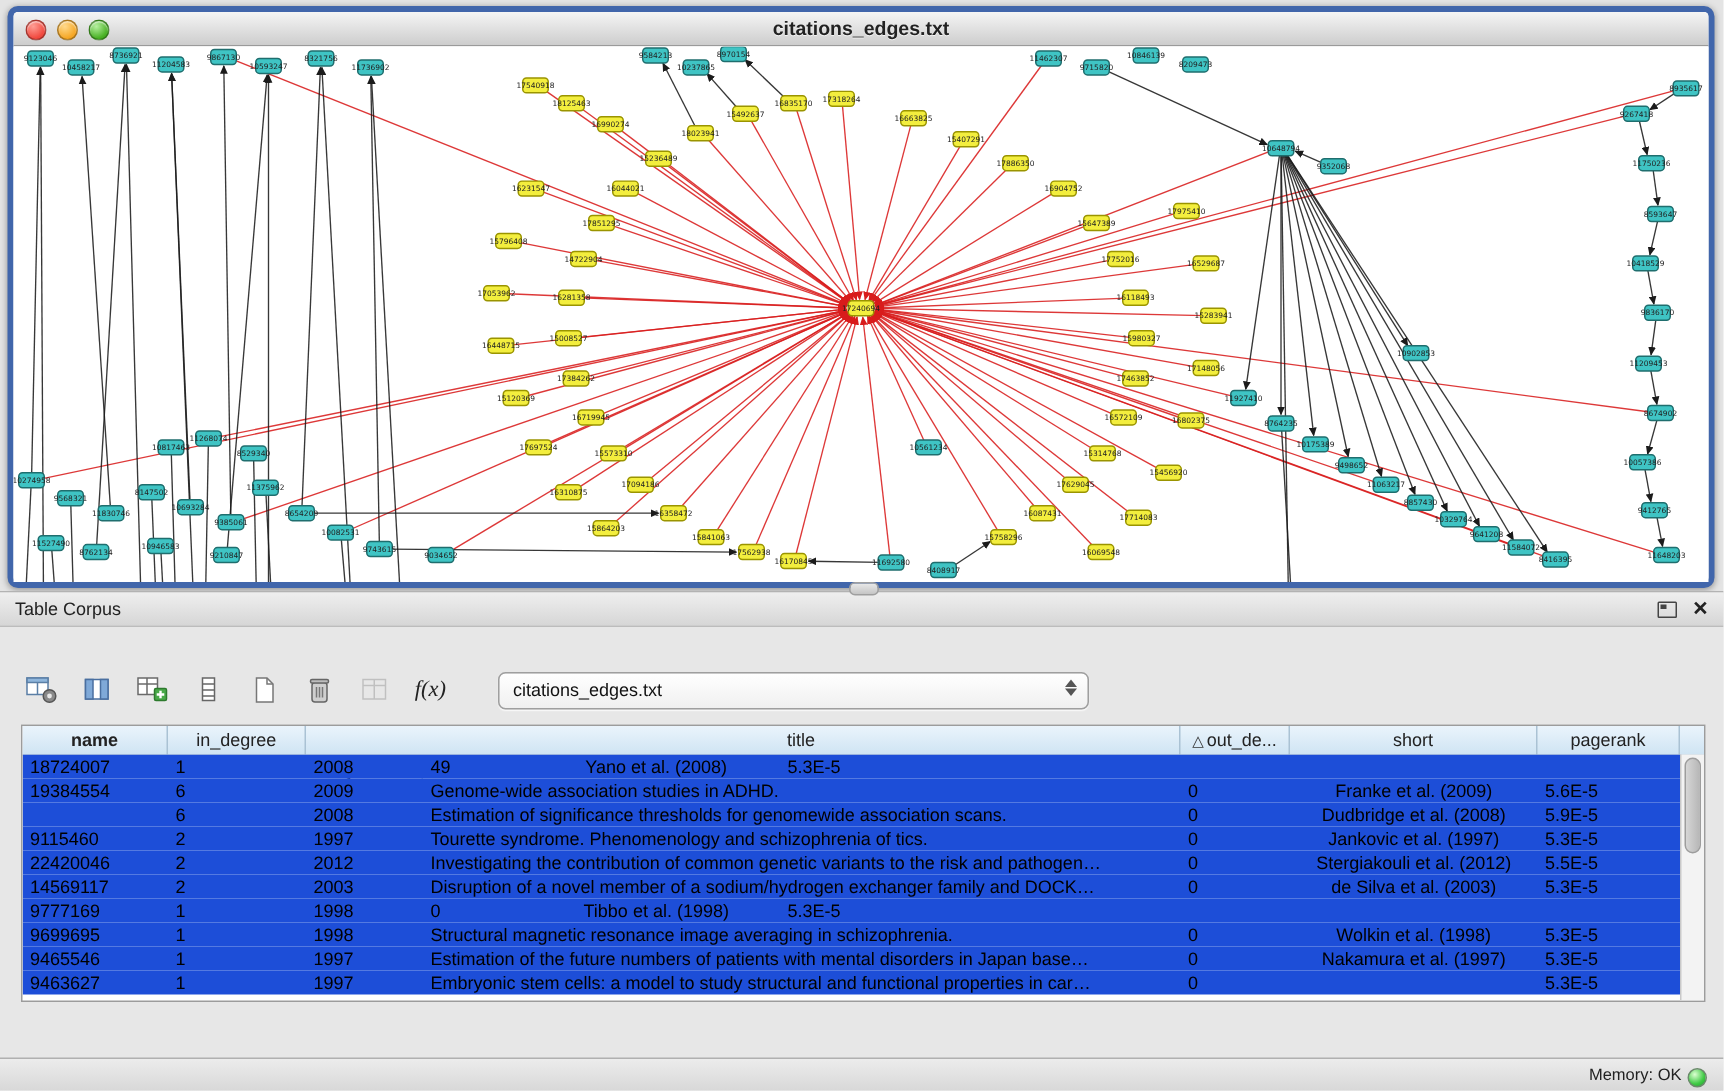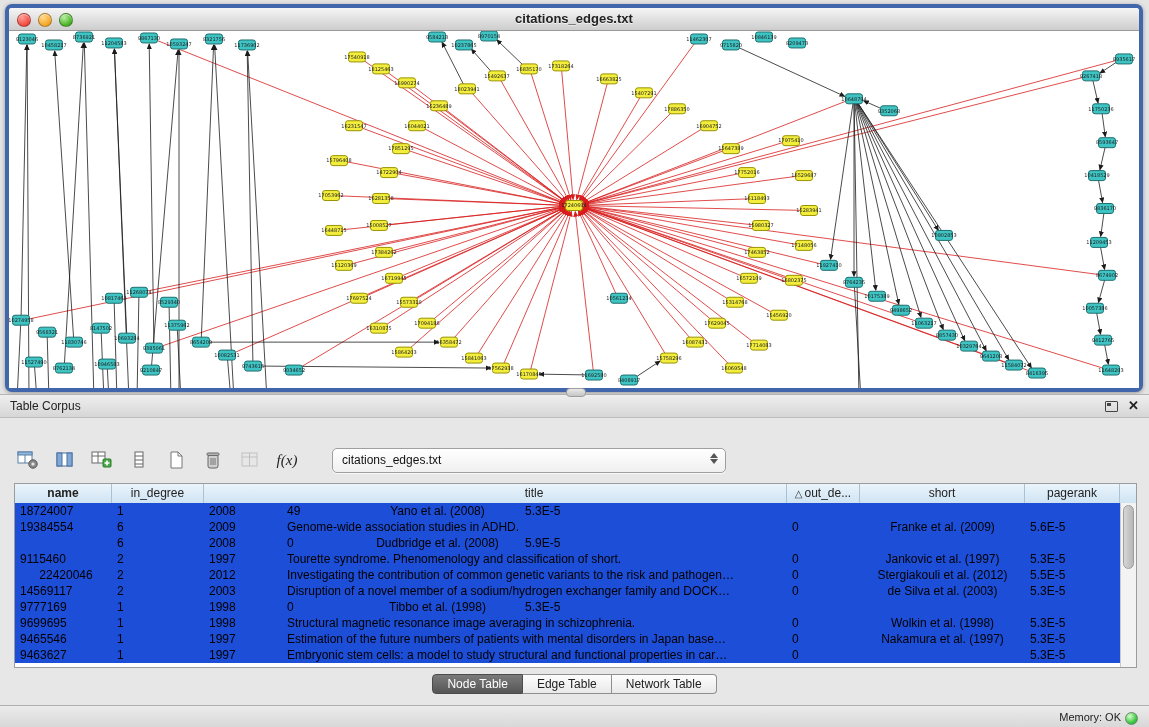--- a/index.html
+++ b/index.html
@@ -812,35 +812,36 @@
           <div class="td" style="width: 78px;">2009</div>
           <div class="td" style="width: 505px;">Genome-wide association studies in ADHD.</div>
           <div class="td" style="width: 73px;">0</div>
           <div class="td center" style="width: 165px;">Franke et al. (2009)</div>
           <div class="td" style="width: 95px;">5.6E-5</div>
         </div>
         <div class="tr">
           <div class="td" style="width: 97px; margin-top: 20px;">18300295</div>
           <div class="td" style="width: 92px;">6</div>
           <div class="td" style="width: 78px;">2008</div>
+          <div class="td" style="width: 505px;">Estimation of significance thresholds for genomewide association scans.</div>
           <div class="td" style="width: 73px;">0</div>
           <div class="td center" style="width: 165px;">Dudbridge et al. (2008)</div>
           <div class="td" style="width: 95px;">5.9E-5</div>
         </div>
         <div class="tr">
           <div class="td" style="width: 97px;">9115460</div>
           <div class="td" style="width: 92px;">2</div>
           <div class="td" style="width: 78px;">1997</div>
-          <div class="td" style="width: 505px;">Tourette syndrome. Phenomenology and classification of short.</div>
+          <div class="td" style="width: 505px;">Tourette syndrome. Phenomenology and schizophrenia of tics.</div>
           <div class="td" style="width: 73px;">0</div>
           <div class="td center" style="width: 165px;">Jankovic et al. (1997)</div>
           <div class="td" style="width: 95px;">5.3E-5</div>
         </div>
         <div class="tr">
-          <div class="td" style="width: 97px; text-align: center;">22420046</div>
+          <div class="td" style="width: 97px;">22420046</div>
           <div class="td" style="width: 92px;">2</div>
           <div class="td" style="width: 78px;">2012</div>
           <div class="td" style="width: 505px;">Investigating the contribution of common genetic variants to the risk and pathogen…</div>
           <div class="td" style="width: 73px;">0</div>
           <div class="td center" style="width: 165px;">Stergiakouli et al. (2012)</div>
           <div class="td" style="width: 95px;">5.5E-5</div>
         </div>
         <div class="tr">
           <div class="td" style="width: 97px;">14569117</div>
           <div class="td" style="width: 92px;">2</div>
@@ -884,23 +885,18 @@
           <div class="td" style="width: 73px;">0</div>
           <div class="td center" style="width: 165px; margin-top: 15px;">Hescheler et al. (1997)</div>
           <div class="td" style="width: 95px;">5.3E-5</div>
         </div>
       </div>
     <div class="vscroll">
       <div class="vthumb"></div>
     </div>
   </div>
 
-  <div class="tabs">
-      <div class="tab sel">Node Table</div>
-      <div class="tab">Edge Table</div>
-      <div class="tab">Network Table</div>
-    </div>
 </div>
 
 <div id="status-bar">
   <span class="mem-label">Memory: OK</span>
   <span class="mem-dot"></span>
 </div>
 
 </body></html>

